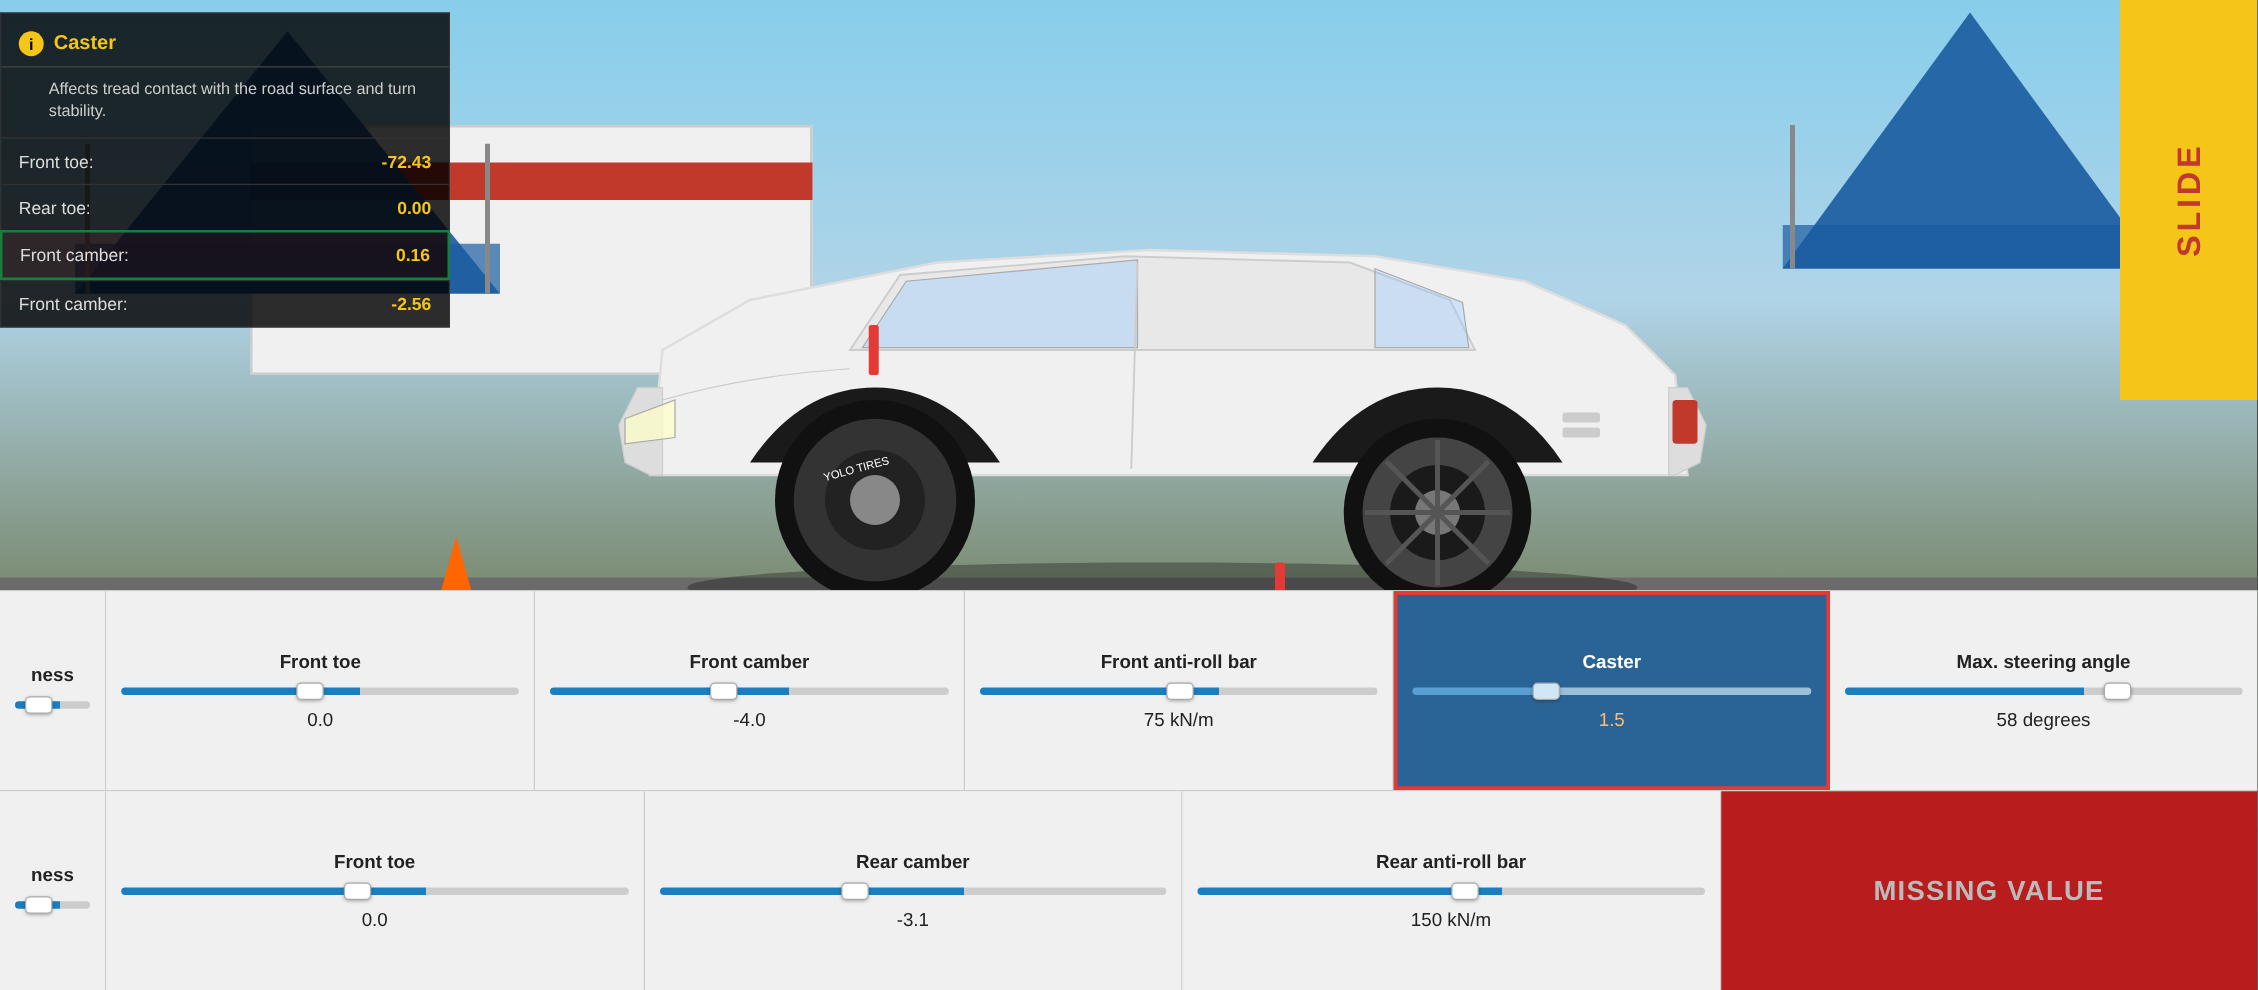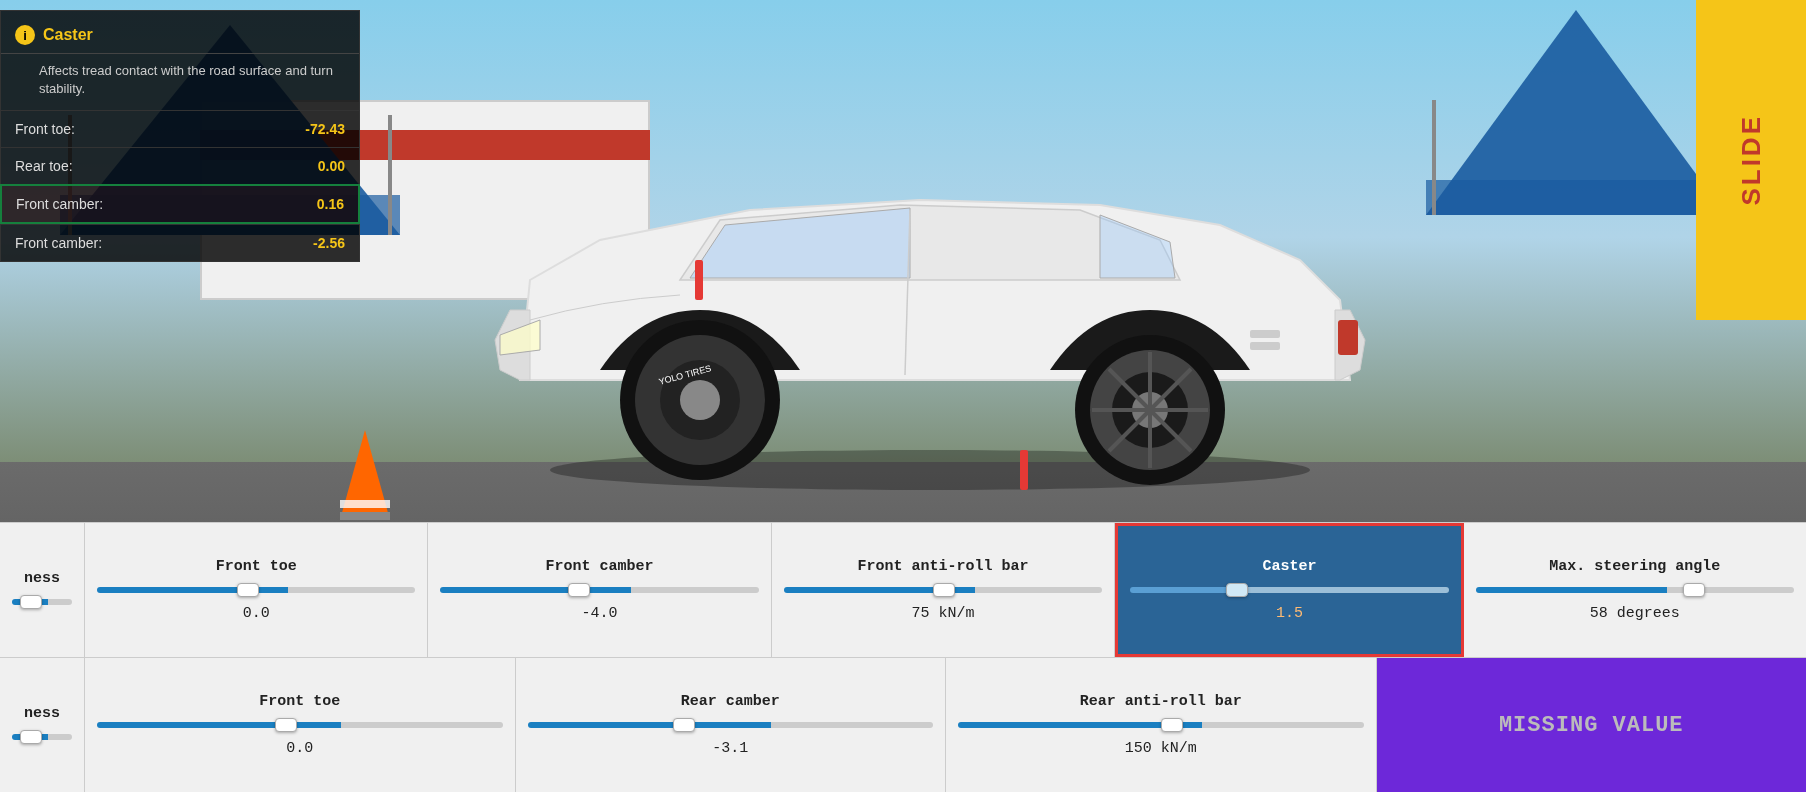--- a/index.html
+++ b/index.html
@@ -106,26 +106,25 @@
       color: #f5c518;
       font-size: 14px;
       font-weight: bold;
     }
 
     
     .bottom-bar {
       position: absolute;
       bottom: 0; left: 0;
       width: 100%;
-      height: 270px;
+      height: 320px;
       background: #e8e8e8;
       z-index: 10;
       display: flex;
       flex-direction: column;
-      font-family: Liberation Mono, monospace;
     }
 
     .bottom-row {
       display: flex;
       flex: 1;
       border-top: 1px solid #ccc;
     }
 
     .bottom-cell {
       flex: 1;
@@ -143,21 +142,21 @@
 
     .bottom-cell.active {
       background: #2a6496;
       border: 3px solid #e53935;
     }
     .bottom-cell.ackerman-cell {
       border: 3px solid #e53935;
       background: #f0f0f0;
     }
     .bottom-cell.missing {
-      background: #6d28d9;
+      background: #b91c1c;
     }
 
     .cell-label {
       font-size: 15px;
       color: #222;
       font-weight: 600;
       text-align: center;
     }
     .cell-label.white { color: #fff; }
 

